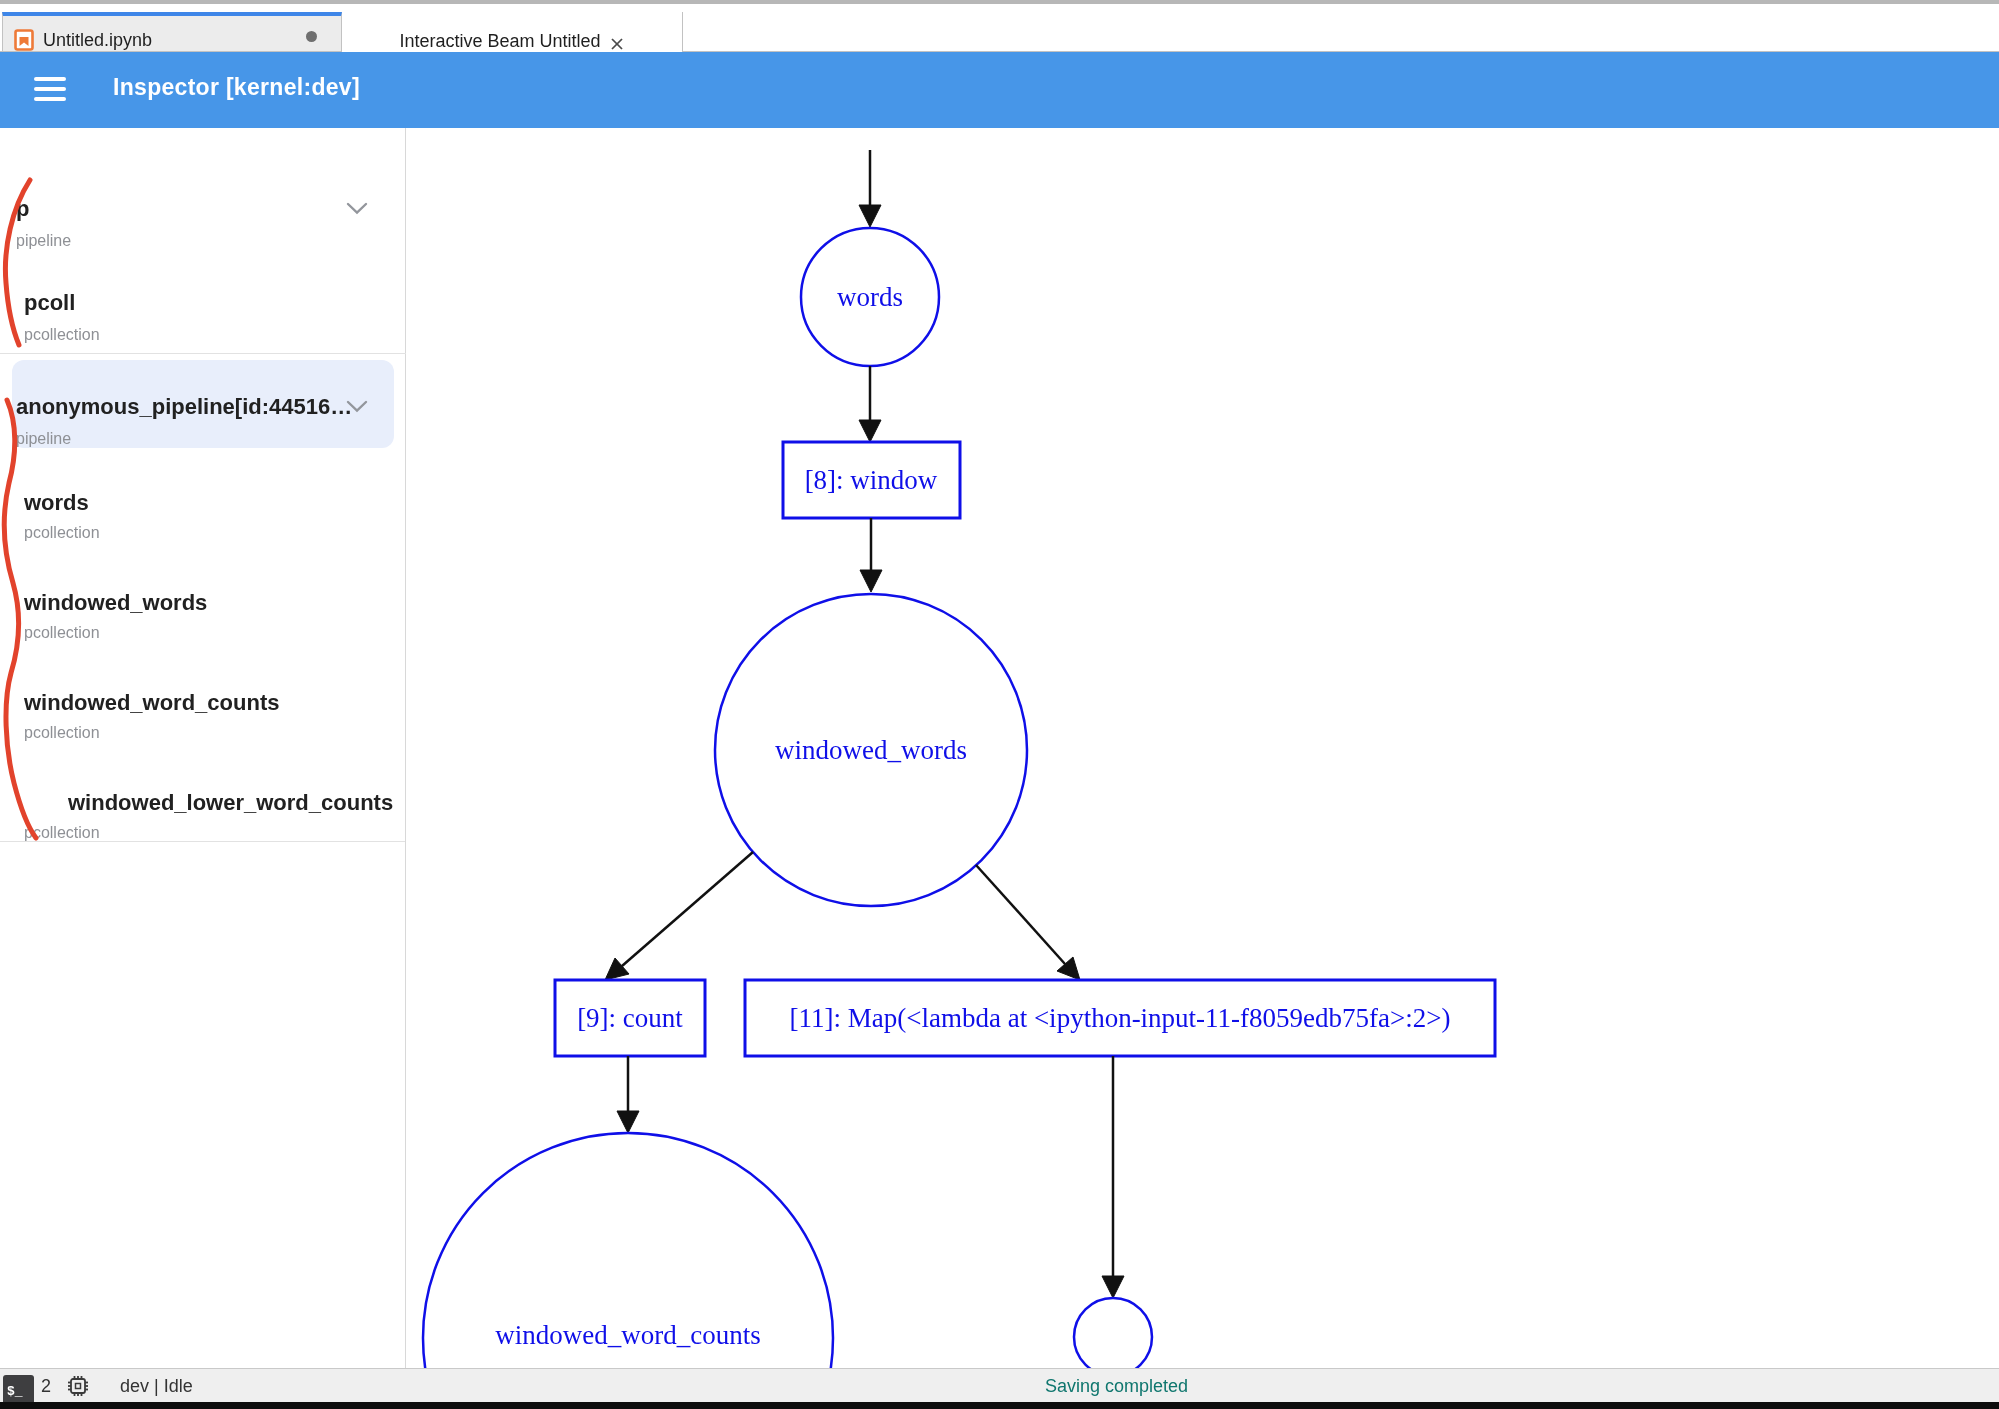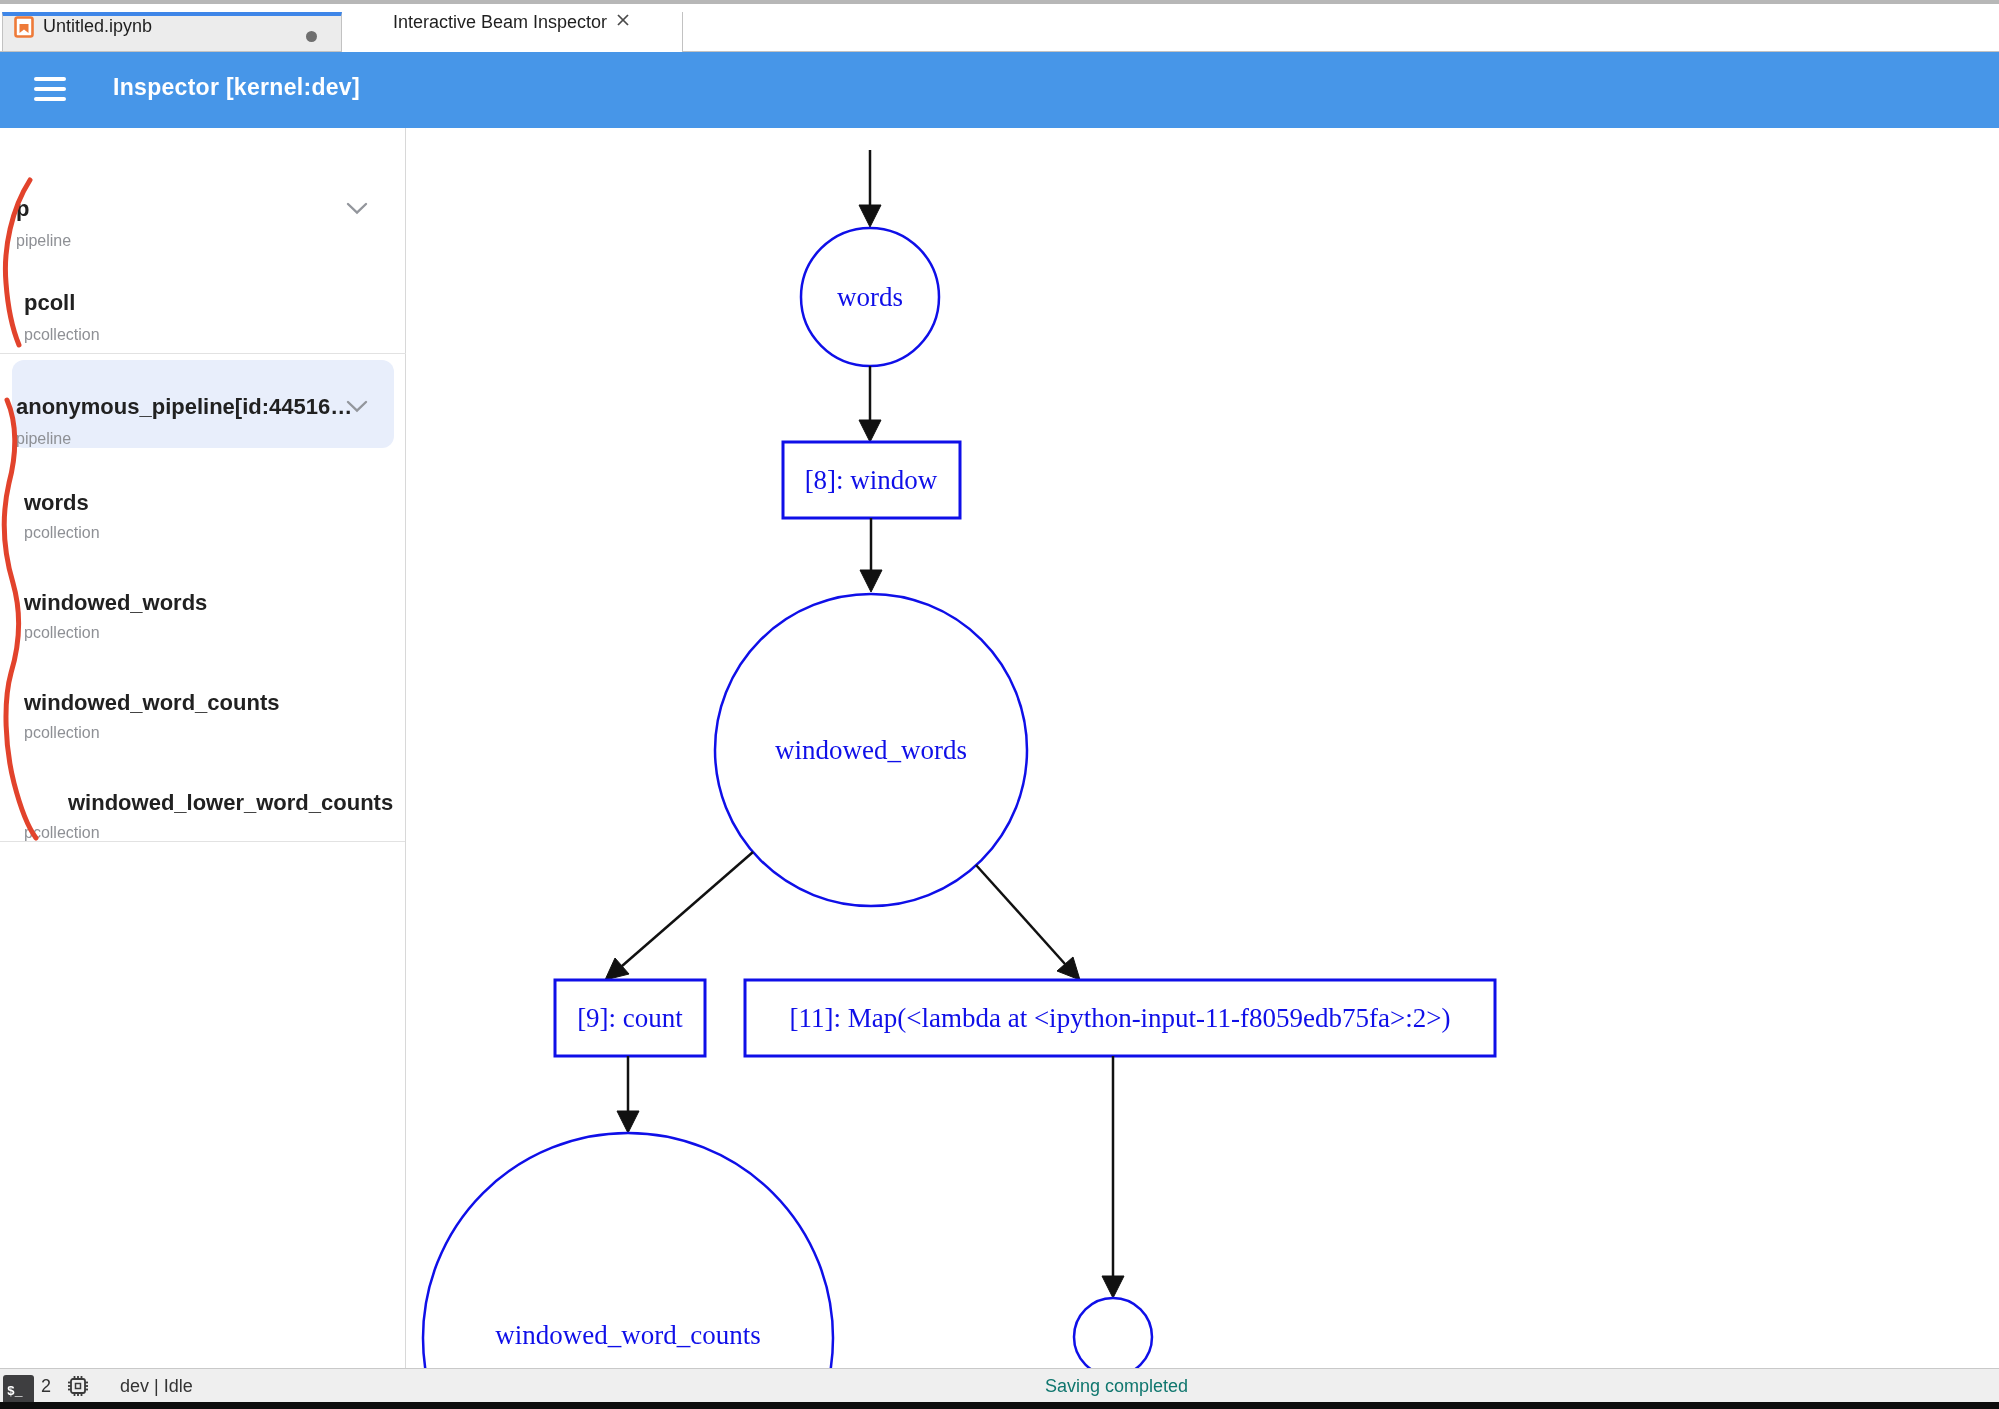--- a/index.html
+++ b/index.html
@@ -2,21 +2,21 @@
 <html><head>
 <meta charset="utf-8">
 <style>
   html,body{margin:0;padding:0;background:#fff;}
   .screen{position:relative;width:1999px;height:1409px;overflow:hidden;background:#fff;
           font-family:"Liberation Sans","DejaVu Sans",sans-serif;}
 
   
   .top-strip{position:absolute;left:0;top:0;width:100%;height:12px;background:#fff;border-top:4px solid #b7b7b7;box-sizing:border-box;}
   .tab-bar{position:absolute;left:0;top:12px;width:100%;height:40px;background:#fff;border-bottom:1px solid #c2c2c2;box-sizing:border-box;}
-  .tab{position:absolute;top:0;height:40px;display:flex;align-items:flex-start;box-sizing:border-box;font-size:18px;color:#1f1f1f;}
+  .tab{position:absolute;top:0;height:40px;display:flex;align-items:flex-end;box-sizing:border-box;font-size:18px;color:#1f1f1f;}
   .tab1{left:2px;width:340px;background:#ececec;border:1px solid #c2c2c2;border-top:4px solid #3e86e8;padding-left:11px;}
   .tab2{left:342px;width:341px;background:#ffffff;border-right:1px solid #c2c2c2;justify-content:center;}
   .tab-label{white-space:nowrap;}
   .nb-icon{width:20px;height:22px;margin-right:9px;flex:0 0 auto;}
   .dirty-dot{position:absolute;right:24px;top:15px;width:11px;height:11px;border-radius:50%;background:#6f6f6f;}
   .close-x{margin-left:8px;width:16px;height:16px;}
 
   
   .app-bar{position:absolute;left:0;top:52px;width:100%;height:76px;background:#4796e8;}
   .hamburger{position:absolute;left:34px;top:25px;width:32px;height:26px;cursor:pointer;}
@@ -62,21 +62,21 @@
   <div class="tab-bar">
     <div class="tab tab1">
       <svg class="nb-icon" viewBox="0 0 20 22">
         <rect x="1.5" y="1.5" width="17" height="19" rx="2" fill="#fff" stroke="#ee7a38" stroke-width="2.6"></rect>
         <polygon points="5.5,8 14.5,8 14.5,17 10,13.6 5.5,17" fill="#ee7a38"></polygon>
       </svg>
       <span class="tab-label">Untitled.ipynb</span>
       <span class="dirty-dot"></span>
     </div>
     <div class="tab tab2">
-      <span class="tab-label">Interactive Beam Inspector</span>
+      <span class="tab-label">Interactive Beam Untitled</span>
       <svg class="close-x" viewBox="0 0 16 16">
         <line x1="3" y1="3" x2="13" y2="13" stroke="#4a4a4a" stroke-width="1.7"></line>
         <line x1="13" y1="3" x2="3" y2="13" stroke="#4a4a4a" stroke-width="1.7"></line>
       </svg>
     </div>
   </div>
 
   <div class="app-bar">
     <div class="hamburger">
       <div></div>

